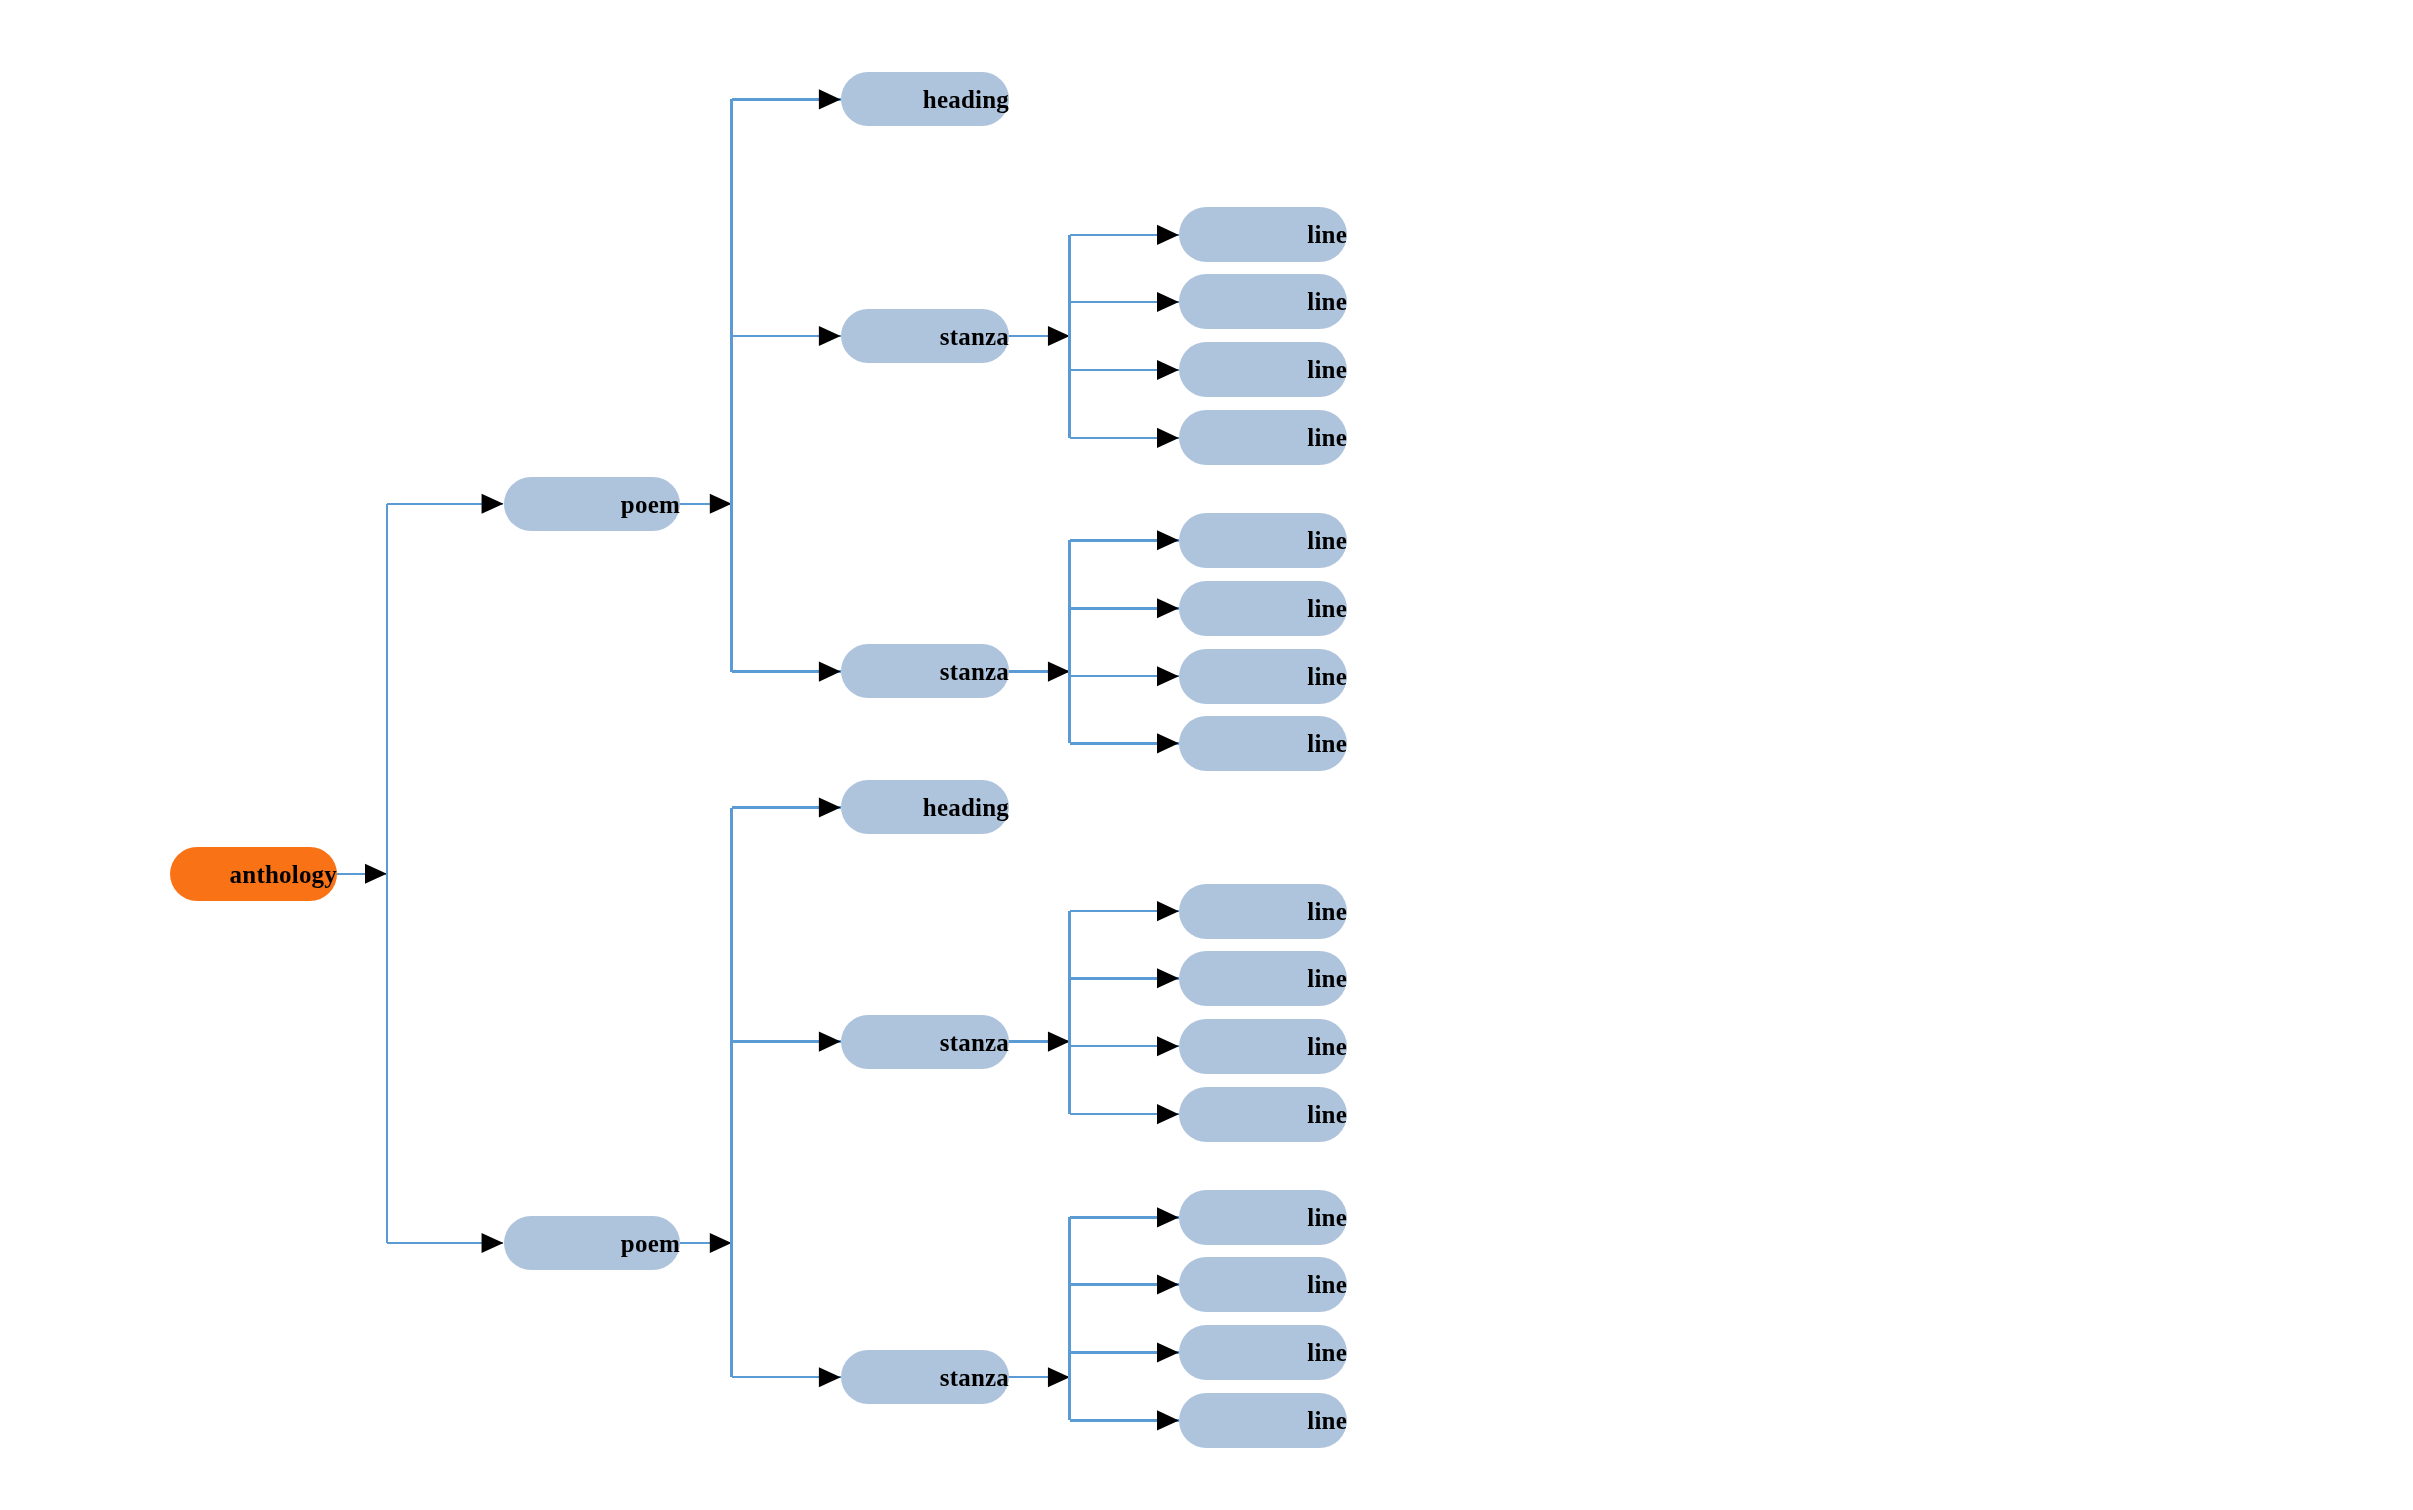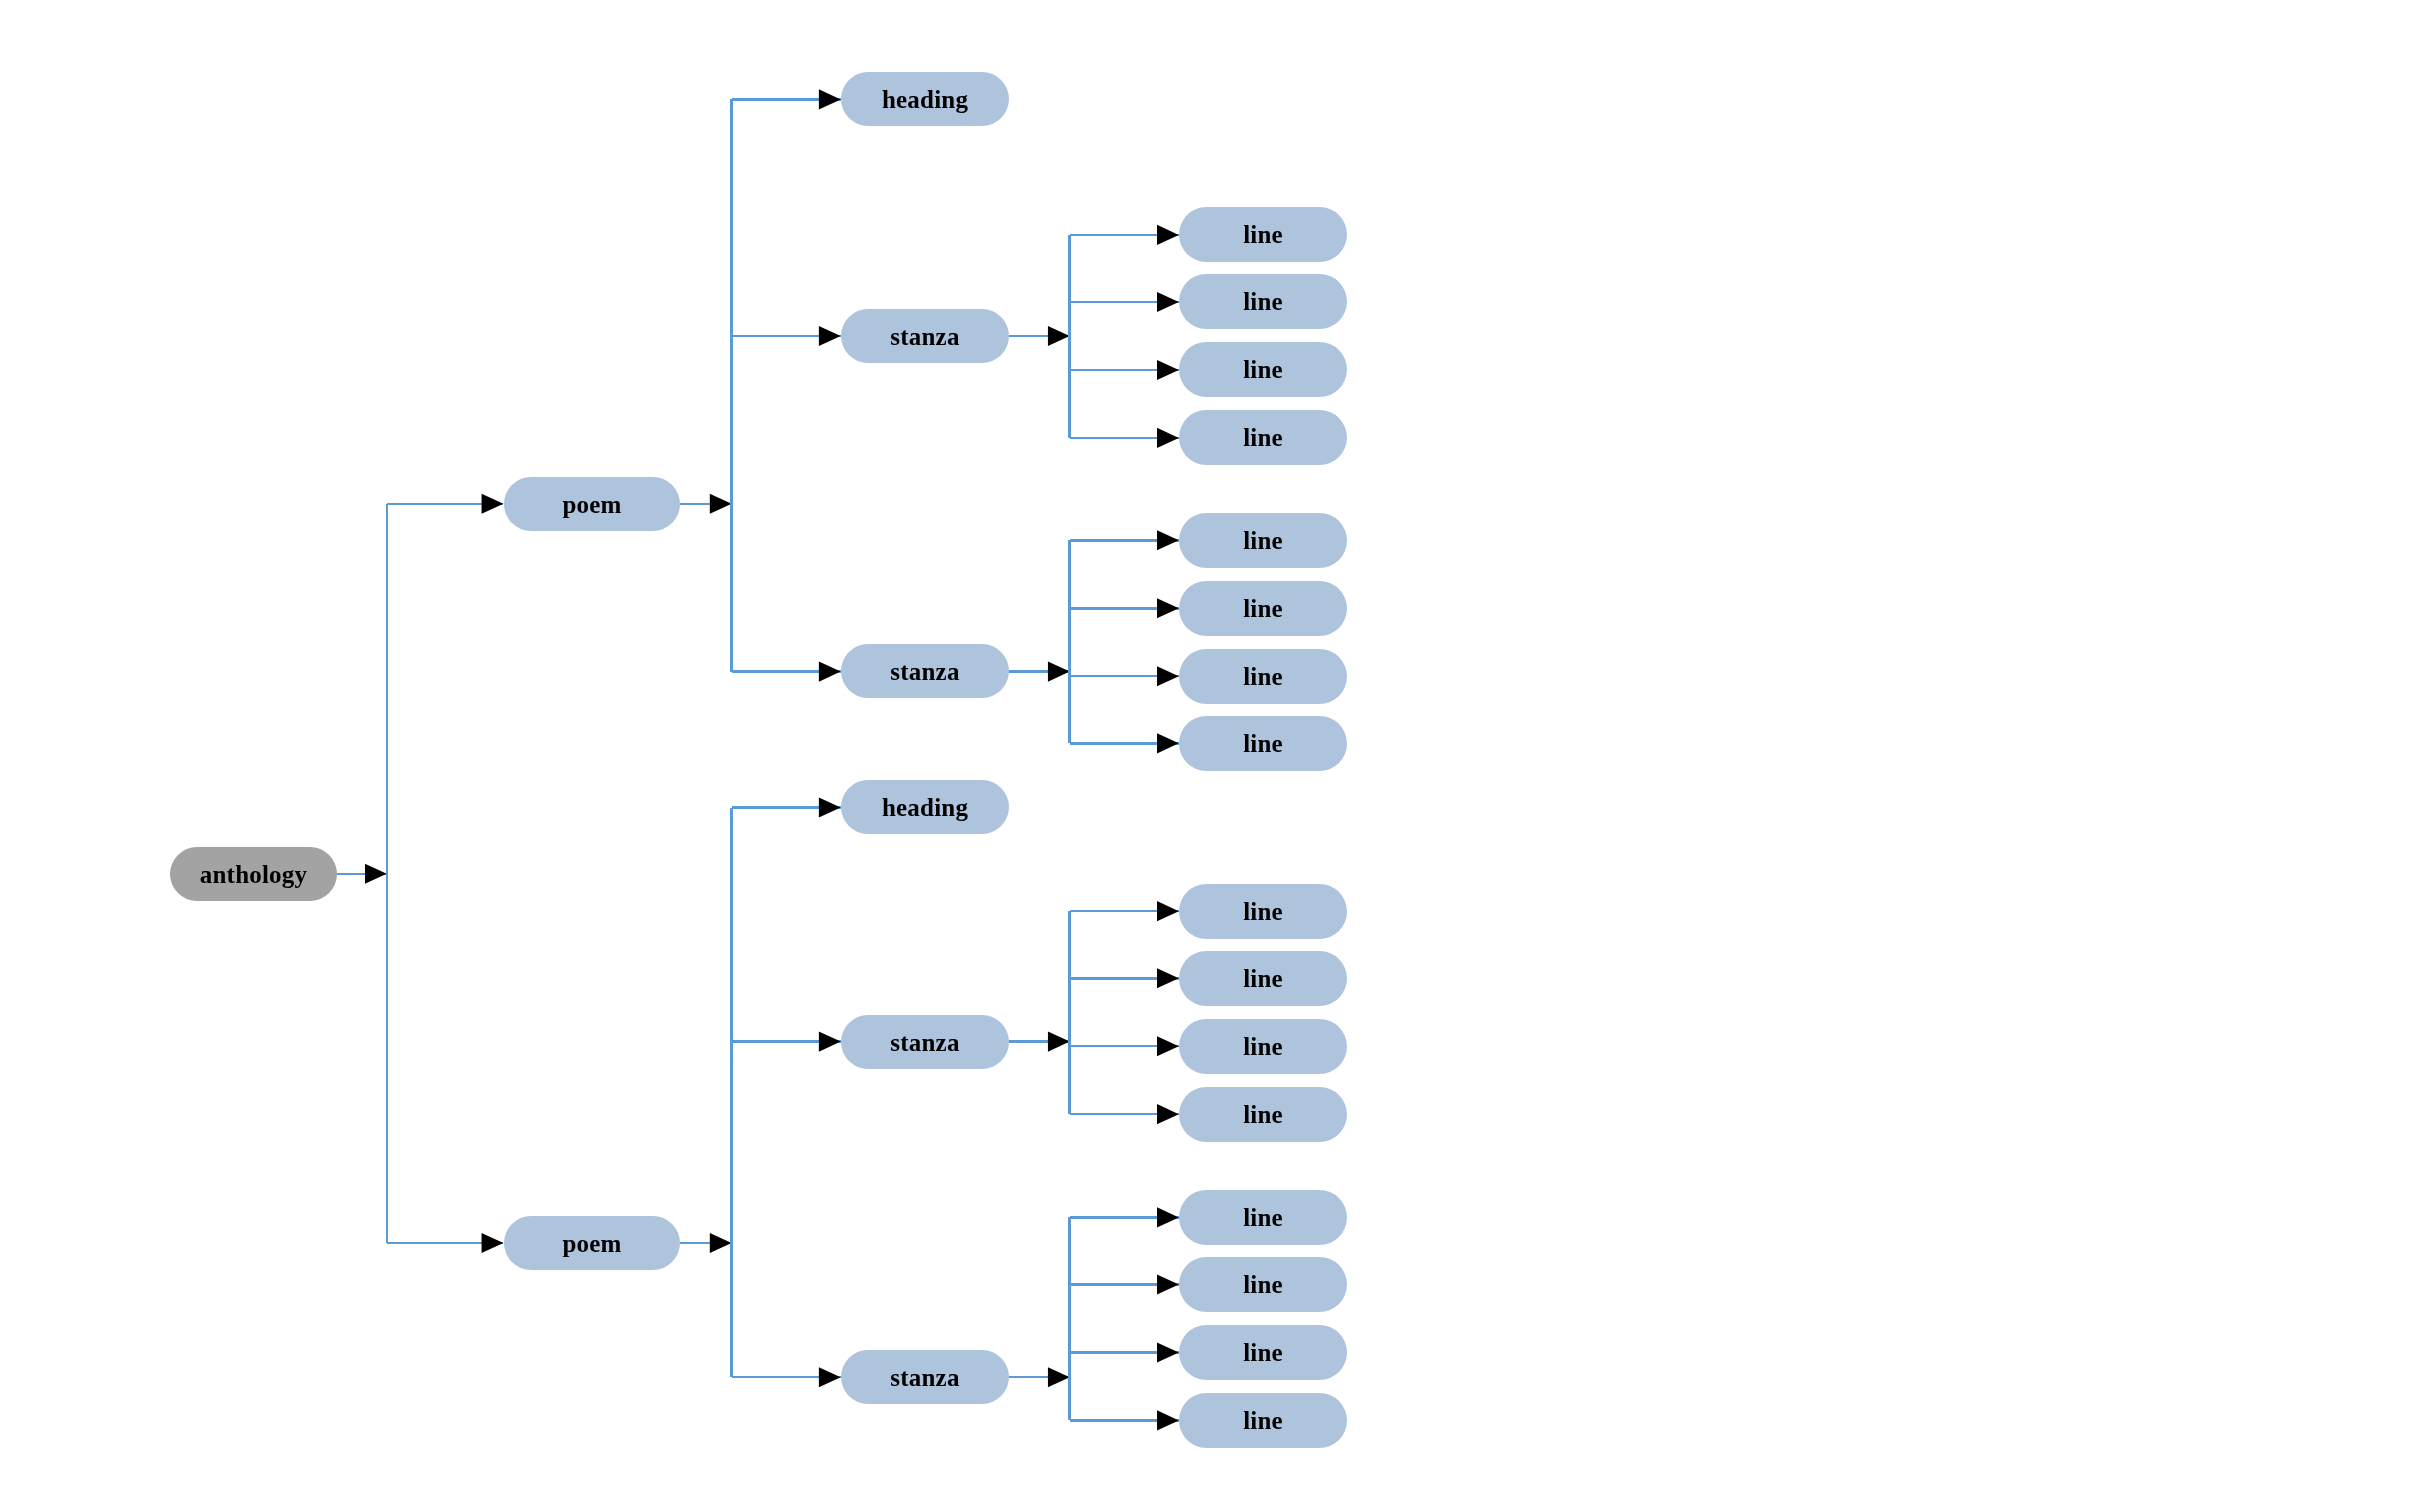--- a/index.html
+++ b/index.html
@@ -24,21 +24,21 @@
     top: 0;
     width: 2413px;
     height: 1511px;
     pointer-events: none;
   }
   .node {
     position: absolute;
     box-sizing: border-box;
     display: flex;
     align-items: center;
-    justify-content: center;
+    justify-content: flex-end;
     border-radius: 838px;
     color: #000000;
     font-weight: bold;
     line-height: 1;
     white-space: nowrap;
     user-select: none;
   }
   .node-label {
     display: block;
     letter-spacing: 0.2px;
@@ -113,21 +113,21 @@
       <line x1="1275" y1="1450.5" x2="1405" y2="1450.5" stroke="#5b9bd5" stroke-width="3" shape-rendering="crispEdges"></line>
       <polygon points="1379,1438.5 1405,1450.5 1379,1462.5" fill="#000000"></polygon>
       <line x1="1275" y1="1530.5" x2="1405" y2="1530.5" stroke="#5b9bd5" stroke-width="3" shape-rendering="crispEdges"></line>
       <polygon points="1379,1518.5 1405,1530.5 1379,1542.5" fill="#000000"></polygon>
       <line x1="1275" y1="1611.5" x2="1405" y2="1611.5" stroke="#5b9bd5" stroke-width="3" shape-rendering="crispEdges"></line>
       <polygon points="1379,1599.5 1405,1611.5 1379,1623.5" fill="#000000"></polygon>
       <line x1="1275" y1="1692.5" x2="1405" y2="1692.5" stroke="#5b9bd5" stroke-width="3" shape-rendering="crispEdges"></line>
       <polygon points="1379,1680.5 1405,1692.5 1379,1704.5" fill="#000000"></polygon>
     </svg>
   <div id="node-layer">
-      <div class="node" style="left: 170px; top: 847px; width: 167px; height: 54px; background: #a3a3a3; color: rgb(0, 0, 0); font-size: 25px;">
+      <div class="node" style="left: 170px; top: 847px; width: 167px; height: 54px; background: #f97316; color: rgb(0, 0, 0); font-size: 25px;">
         <span class="node-label">anthology</span>
       </div>
       <div class="node" style="left: 504px; top: 477px; width: 176px; height: 54px; background: rgb(174, 196, 221); color: rgb(0, 0, 0); font-size: 25px;">
         <span class="node-label">poem</span>
       </div>
       <div class="node" style="left: 504px; top: 1216px; width: 176px; height: 54px; background: rgb(174, 196, 221); color: rgb(0, 0, 0); font-size: 25px;">
         <span class="node-label">poem</span>
       </div>
       <div class="node" style="left: 841px; top: 72px; width: 168px; height: 54px; background: rgb(174, 196, 221); color: rgb(0, 0, 0); font-size: 25px;">
         <span class="node-label">heading</span>

